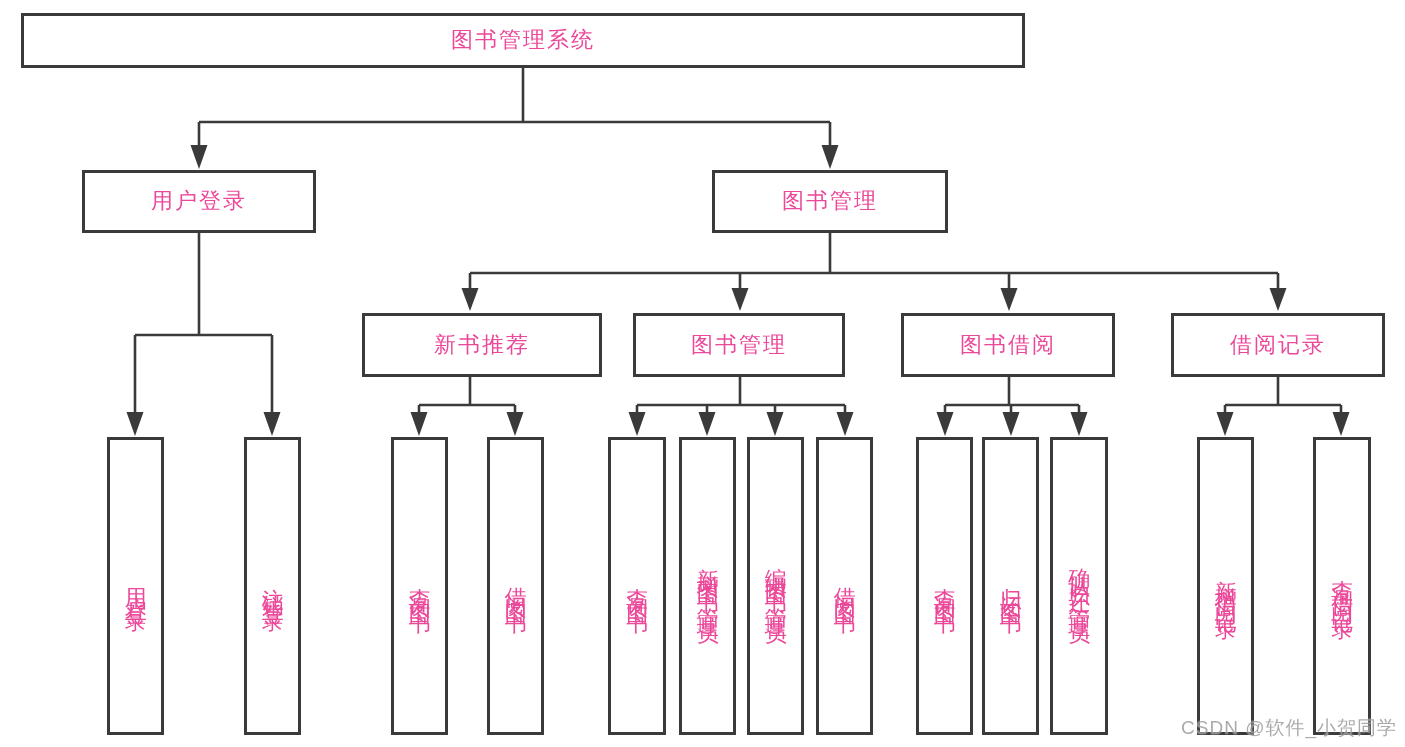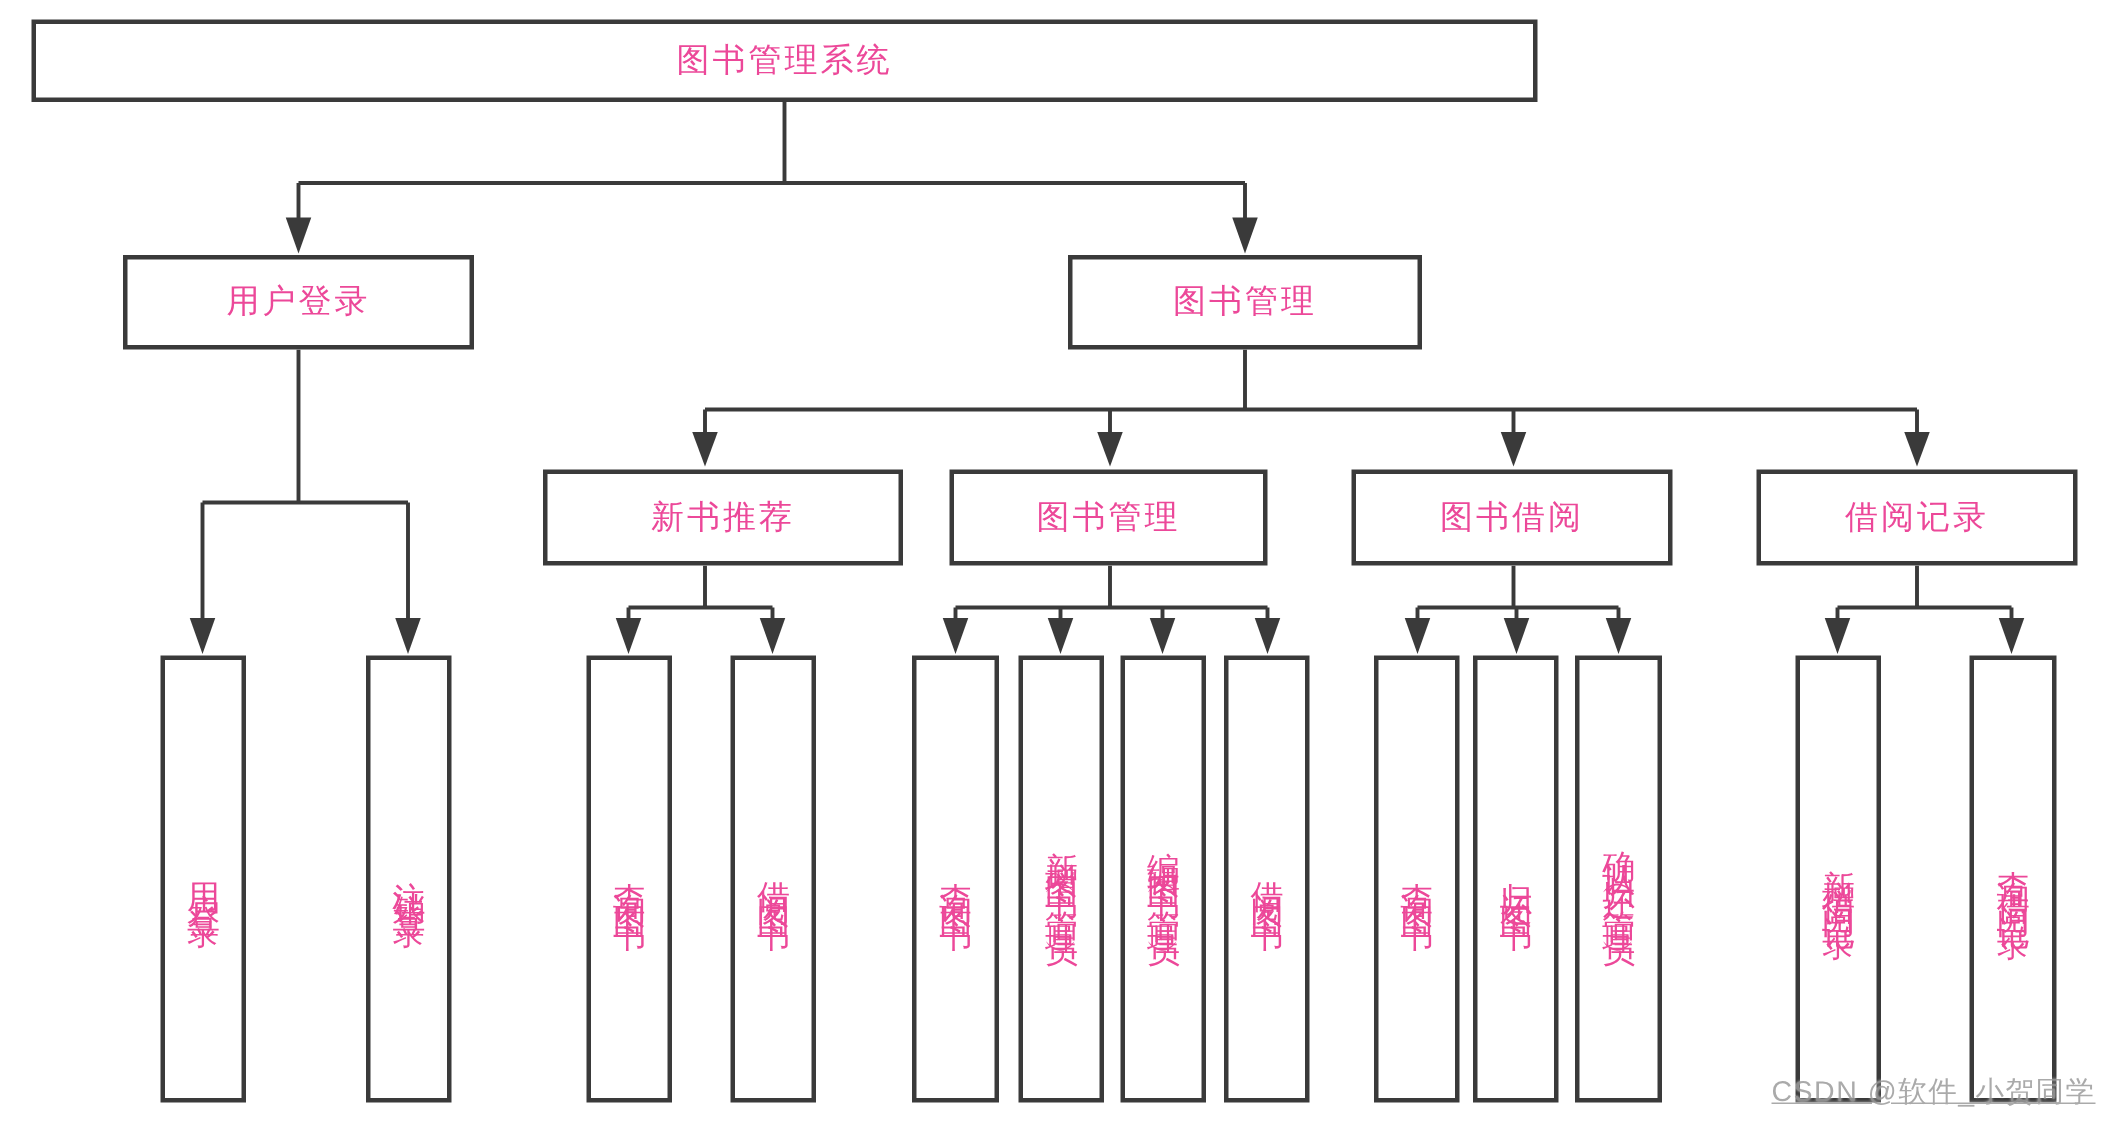--- a/index.html
+++ b/index.html
@@ -16,21 +16,20 @@
   }
   .h-node{font-size:22px;letter-spacing:2px;}
   .v-node{
     writing-mode:vertical-rl;text-orientation:mixed;
     font-size:22px;letter-spacing:8px;
   }
   .watermark{
     position:absolute;right:8px;bottom:6px;z-index:3;
     font-size:19px;color:#9c9c9c;opacity:.85;letter-spacing:1px;
     text-shadow:0 0 2px #ffffff;
-    text-decoration:underline;
   }
 </style>
 </head>
 <body>
 
 <div class="stage">
 
   <svg class="wires" viewBox="0 0 1405 747" aria-hidden="true">
     <g stroke="#3a3a3a" stroke-width="2.6" fill="none">
 

